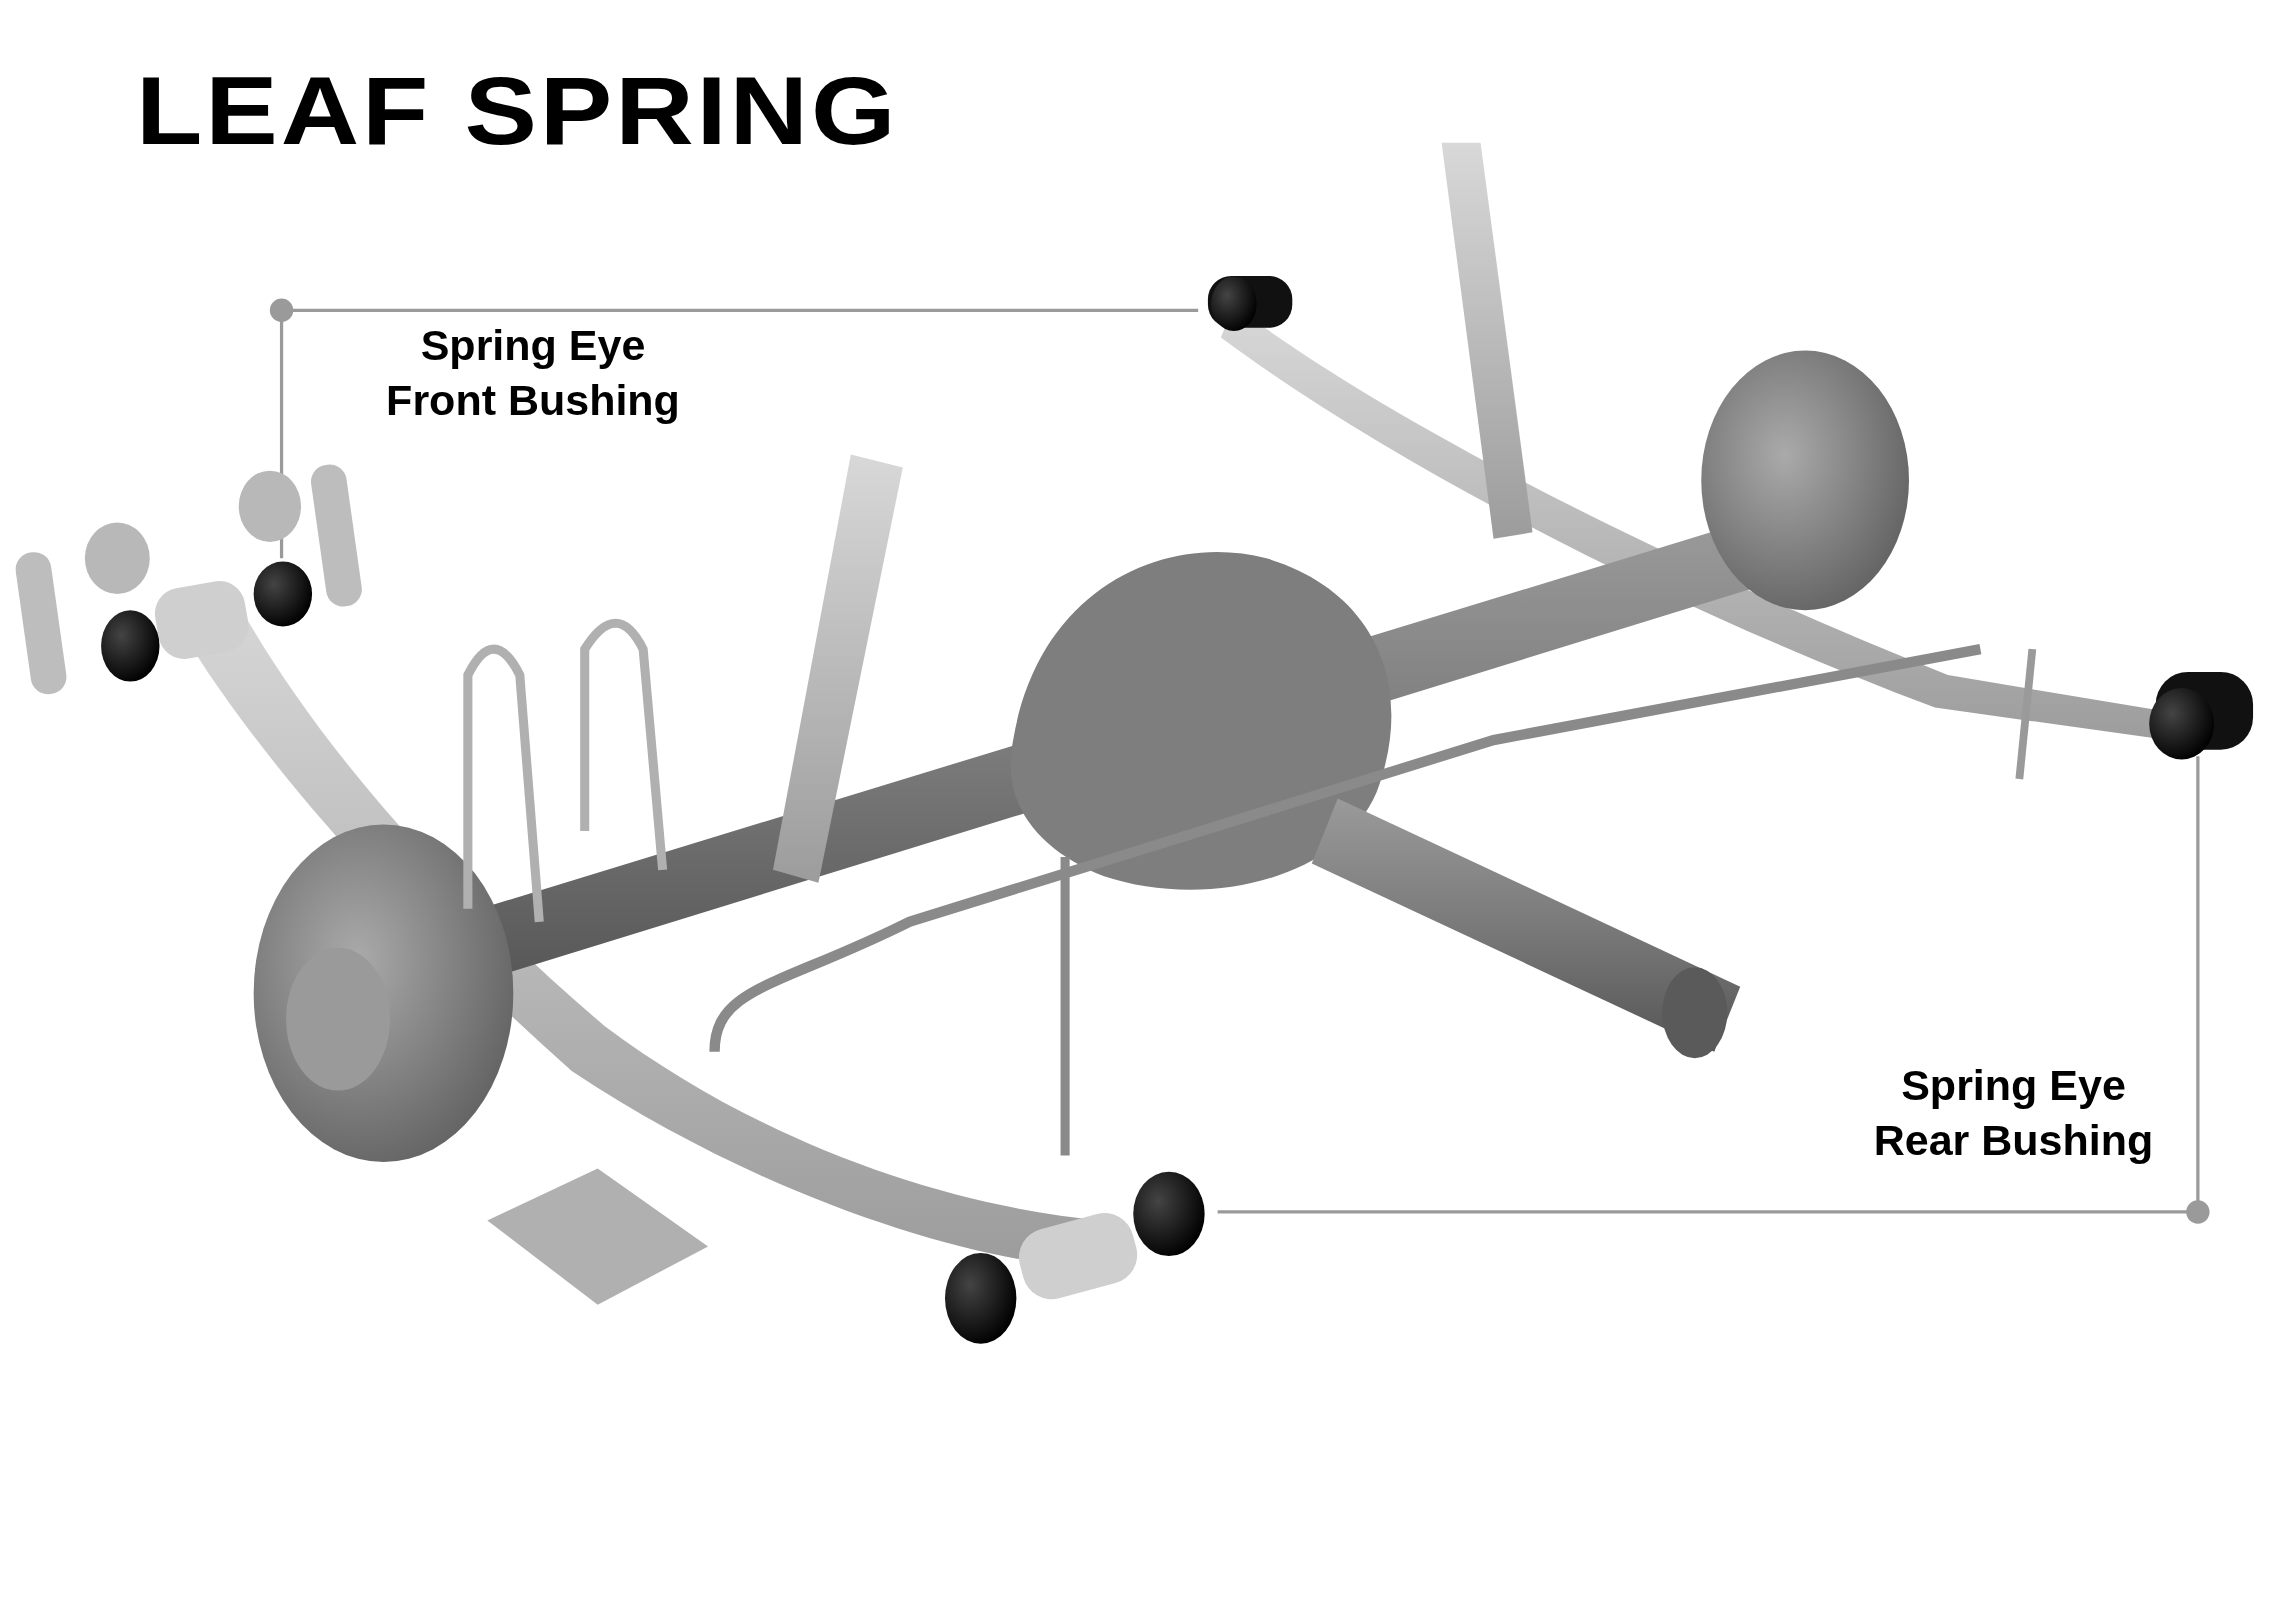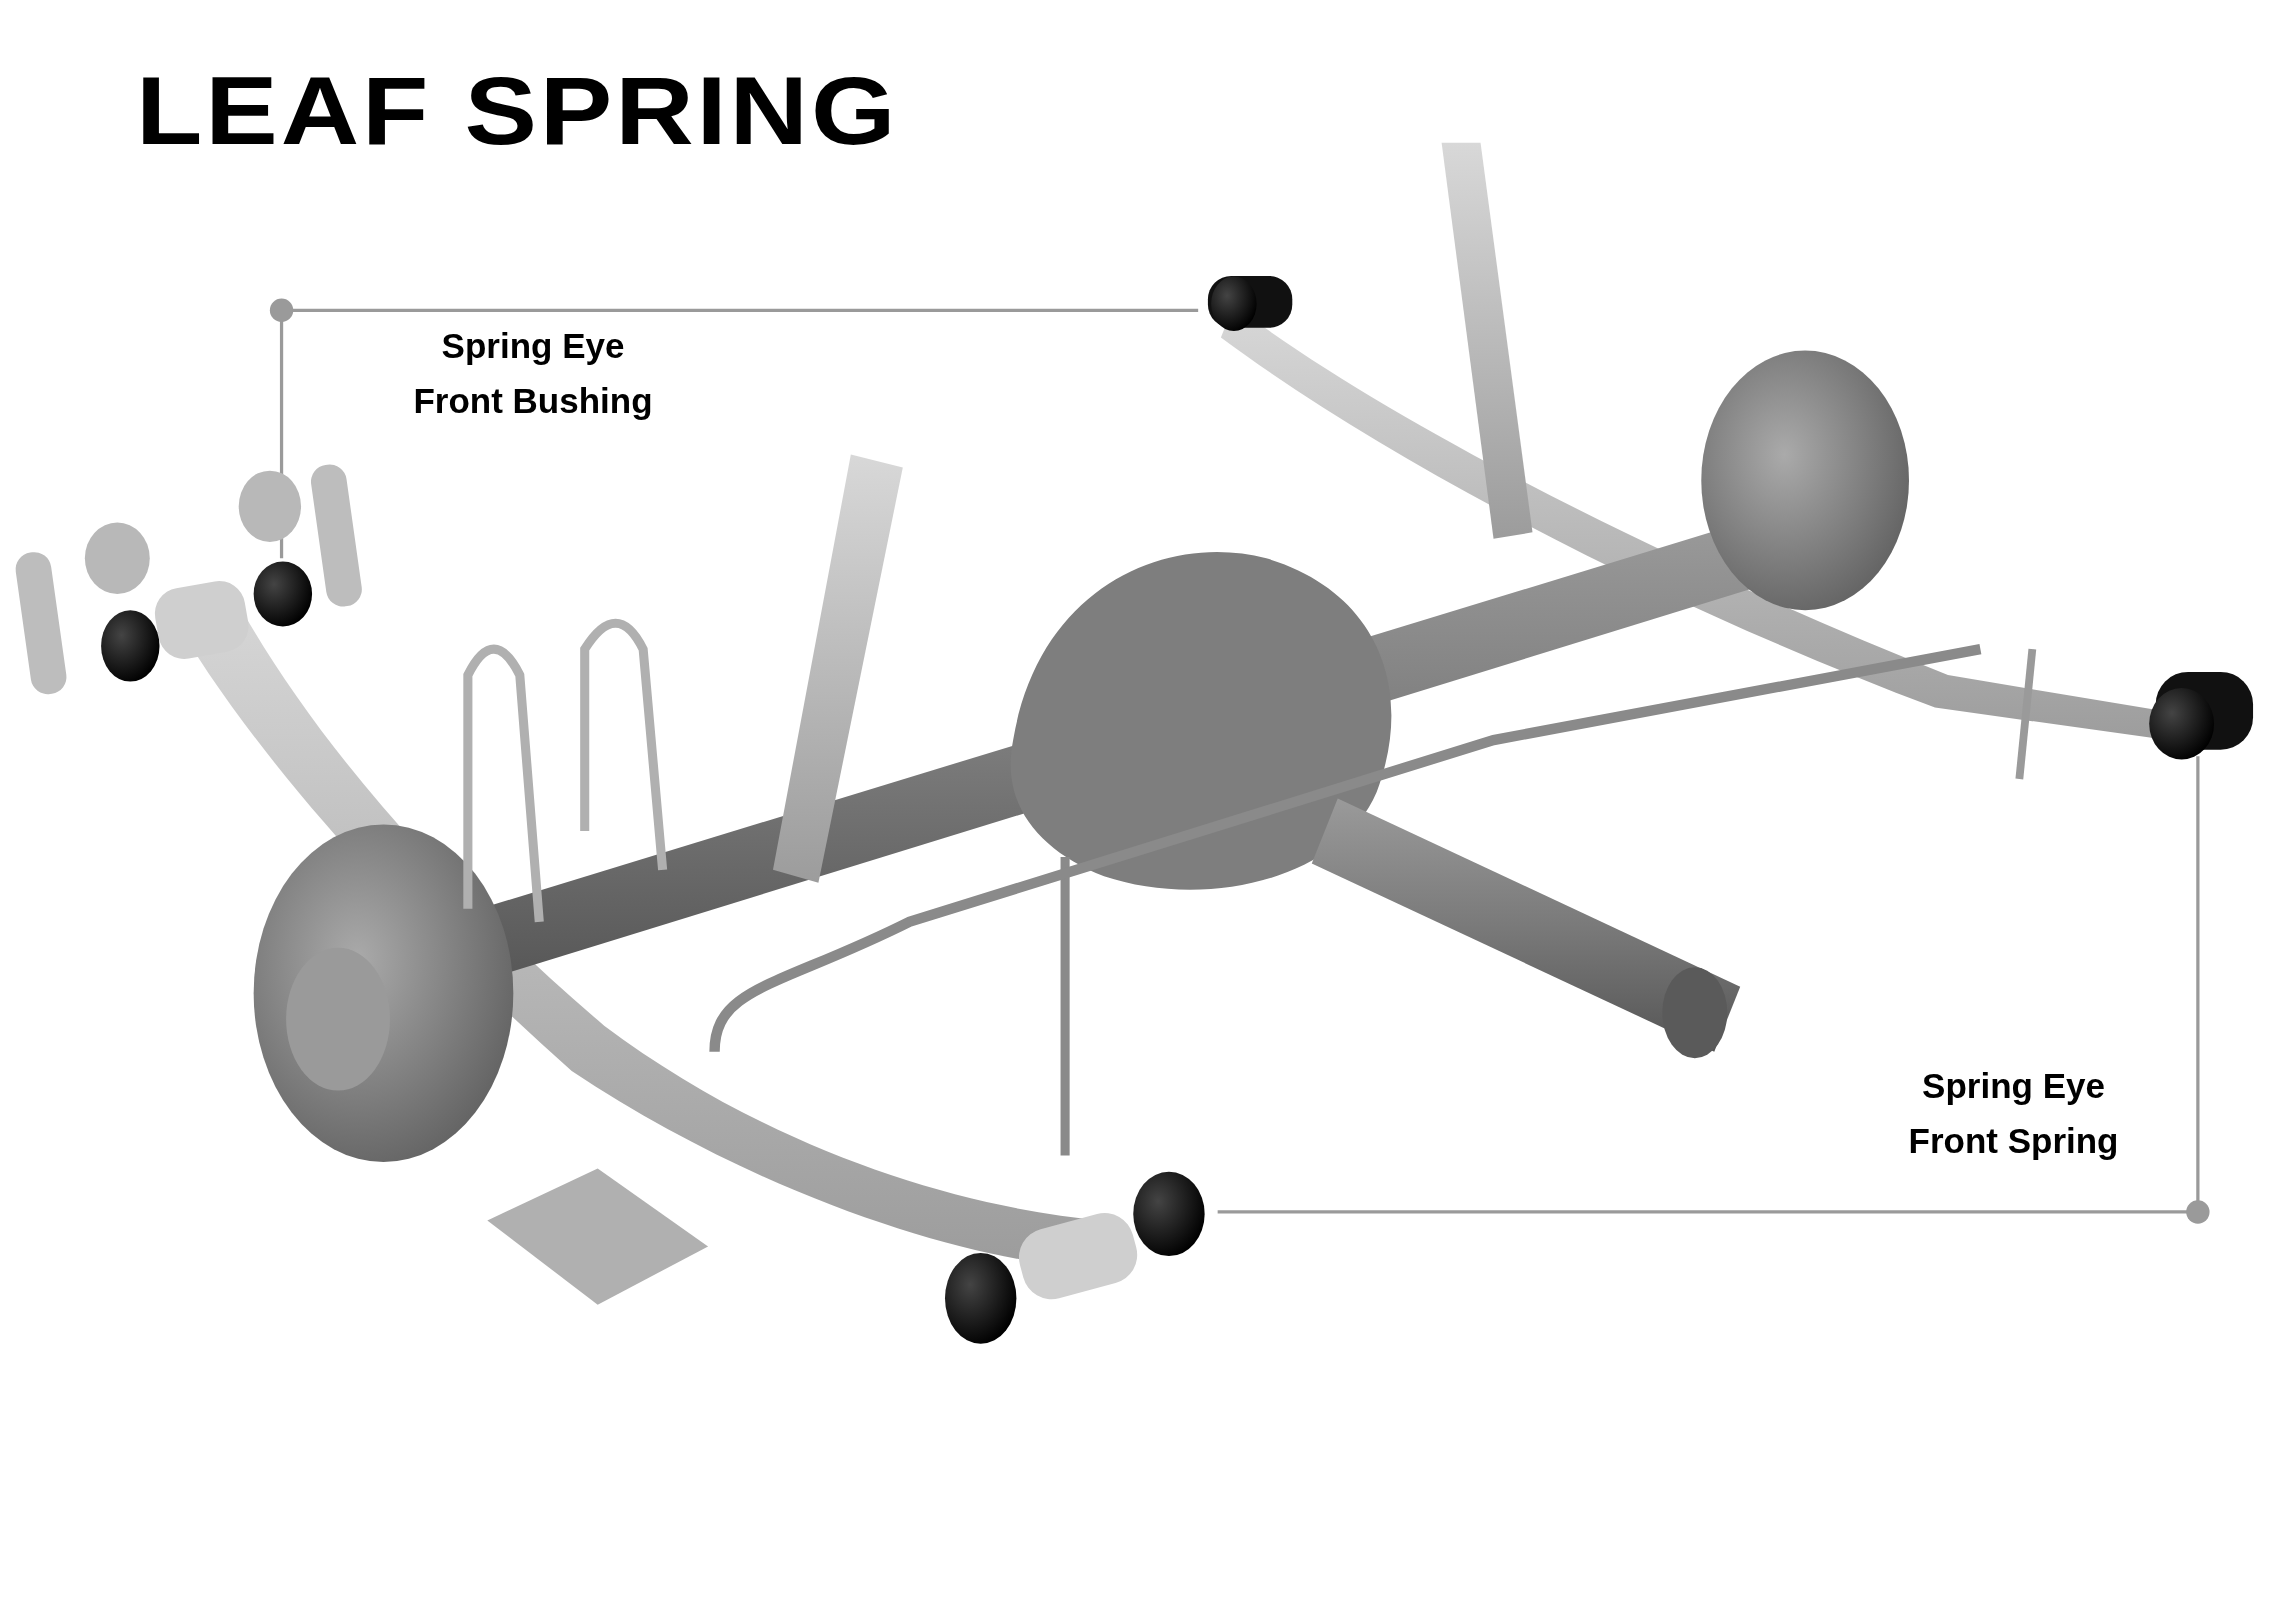--- a/index.html
+++ b/index.html
@@ -1,35 +1,35 @@
 <!DOCTYPE html>
 <html style="font-size:10.4px"><head>
 <meta charset="utf-8">
 <style>
   html,body{margin:0;padding:0;background:#ffffff;}
   body{width:2273px;height:1619px;position:relative;overflow:hidden;font-family:"Liberation Sans",sans-serif;}
   .title{position:absolute;left:136px;top:62px;font-size:97px;font-weight:bold;color:#000;letter-spacing:2.6px;transform:scaleX(1.12);transform-origin:left top;line-height:1;}
-  .label{position:absolute;font-size:35px;font-weight:bold;color:#000;text-align:center;line-height:55px;}
+  .label{position:absolute;font-size:43px;font-weight:bold;color:#000;text-align:center;line-height:55px;}
   .lbl-rear{left:364px;top:318px;width:338px;}
   .lbl-front{left:1838px;top:1058px;width:351px;}
   svg.art{position:absolute;left:0;top:0;}
 </style>
 </head>
 <body>
 
 <div class="title">LEAF SPRING</div>
 
 <div class="label lbl-rear">
   <div>Spring Eye</div>
   <div>Front Bushing</div>
 </div>
 
 <div class="label lbl-front">
   <div>Spring Eye</div>
-  <div>Front Spring</div>
+  <div>Rear Bushing</div>
 </div>
 
 <svg class="art" width="2273" height="1619" viewBox="0 0 3500 2494">
   <defs>
     <linearGradient id="gAxle" x1="0" y1="0" x2="0" y2="1">
       <stop offset="0" stop-color="#9a9a9a"></stop>
         <stop offset="0.5" stop-color="#7a7a7a"></stop>
         <stop offset="1" stop-color="#555"></stop>
     </linearGradient>
     <linearGradient id="gLight" x1="0" y1="0" x2="0" y2="1">

